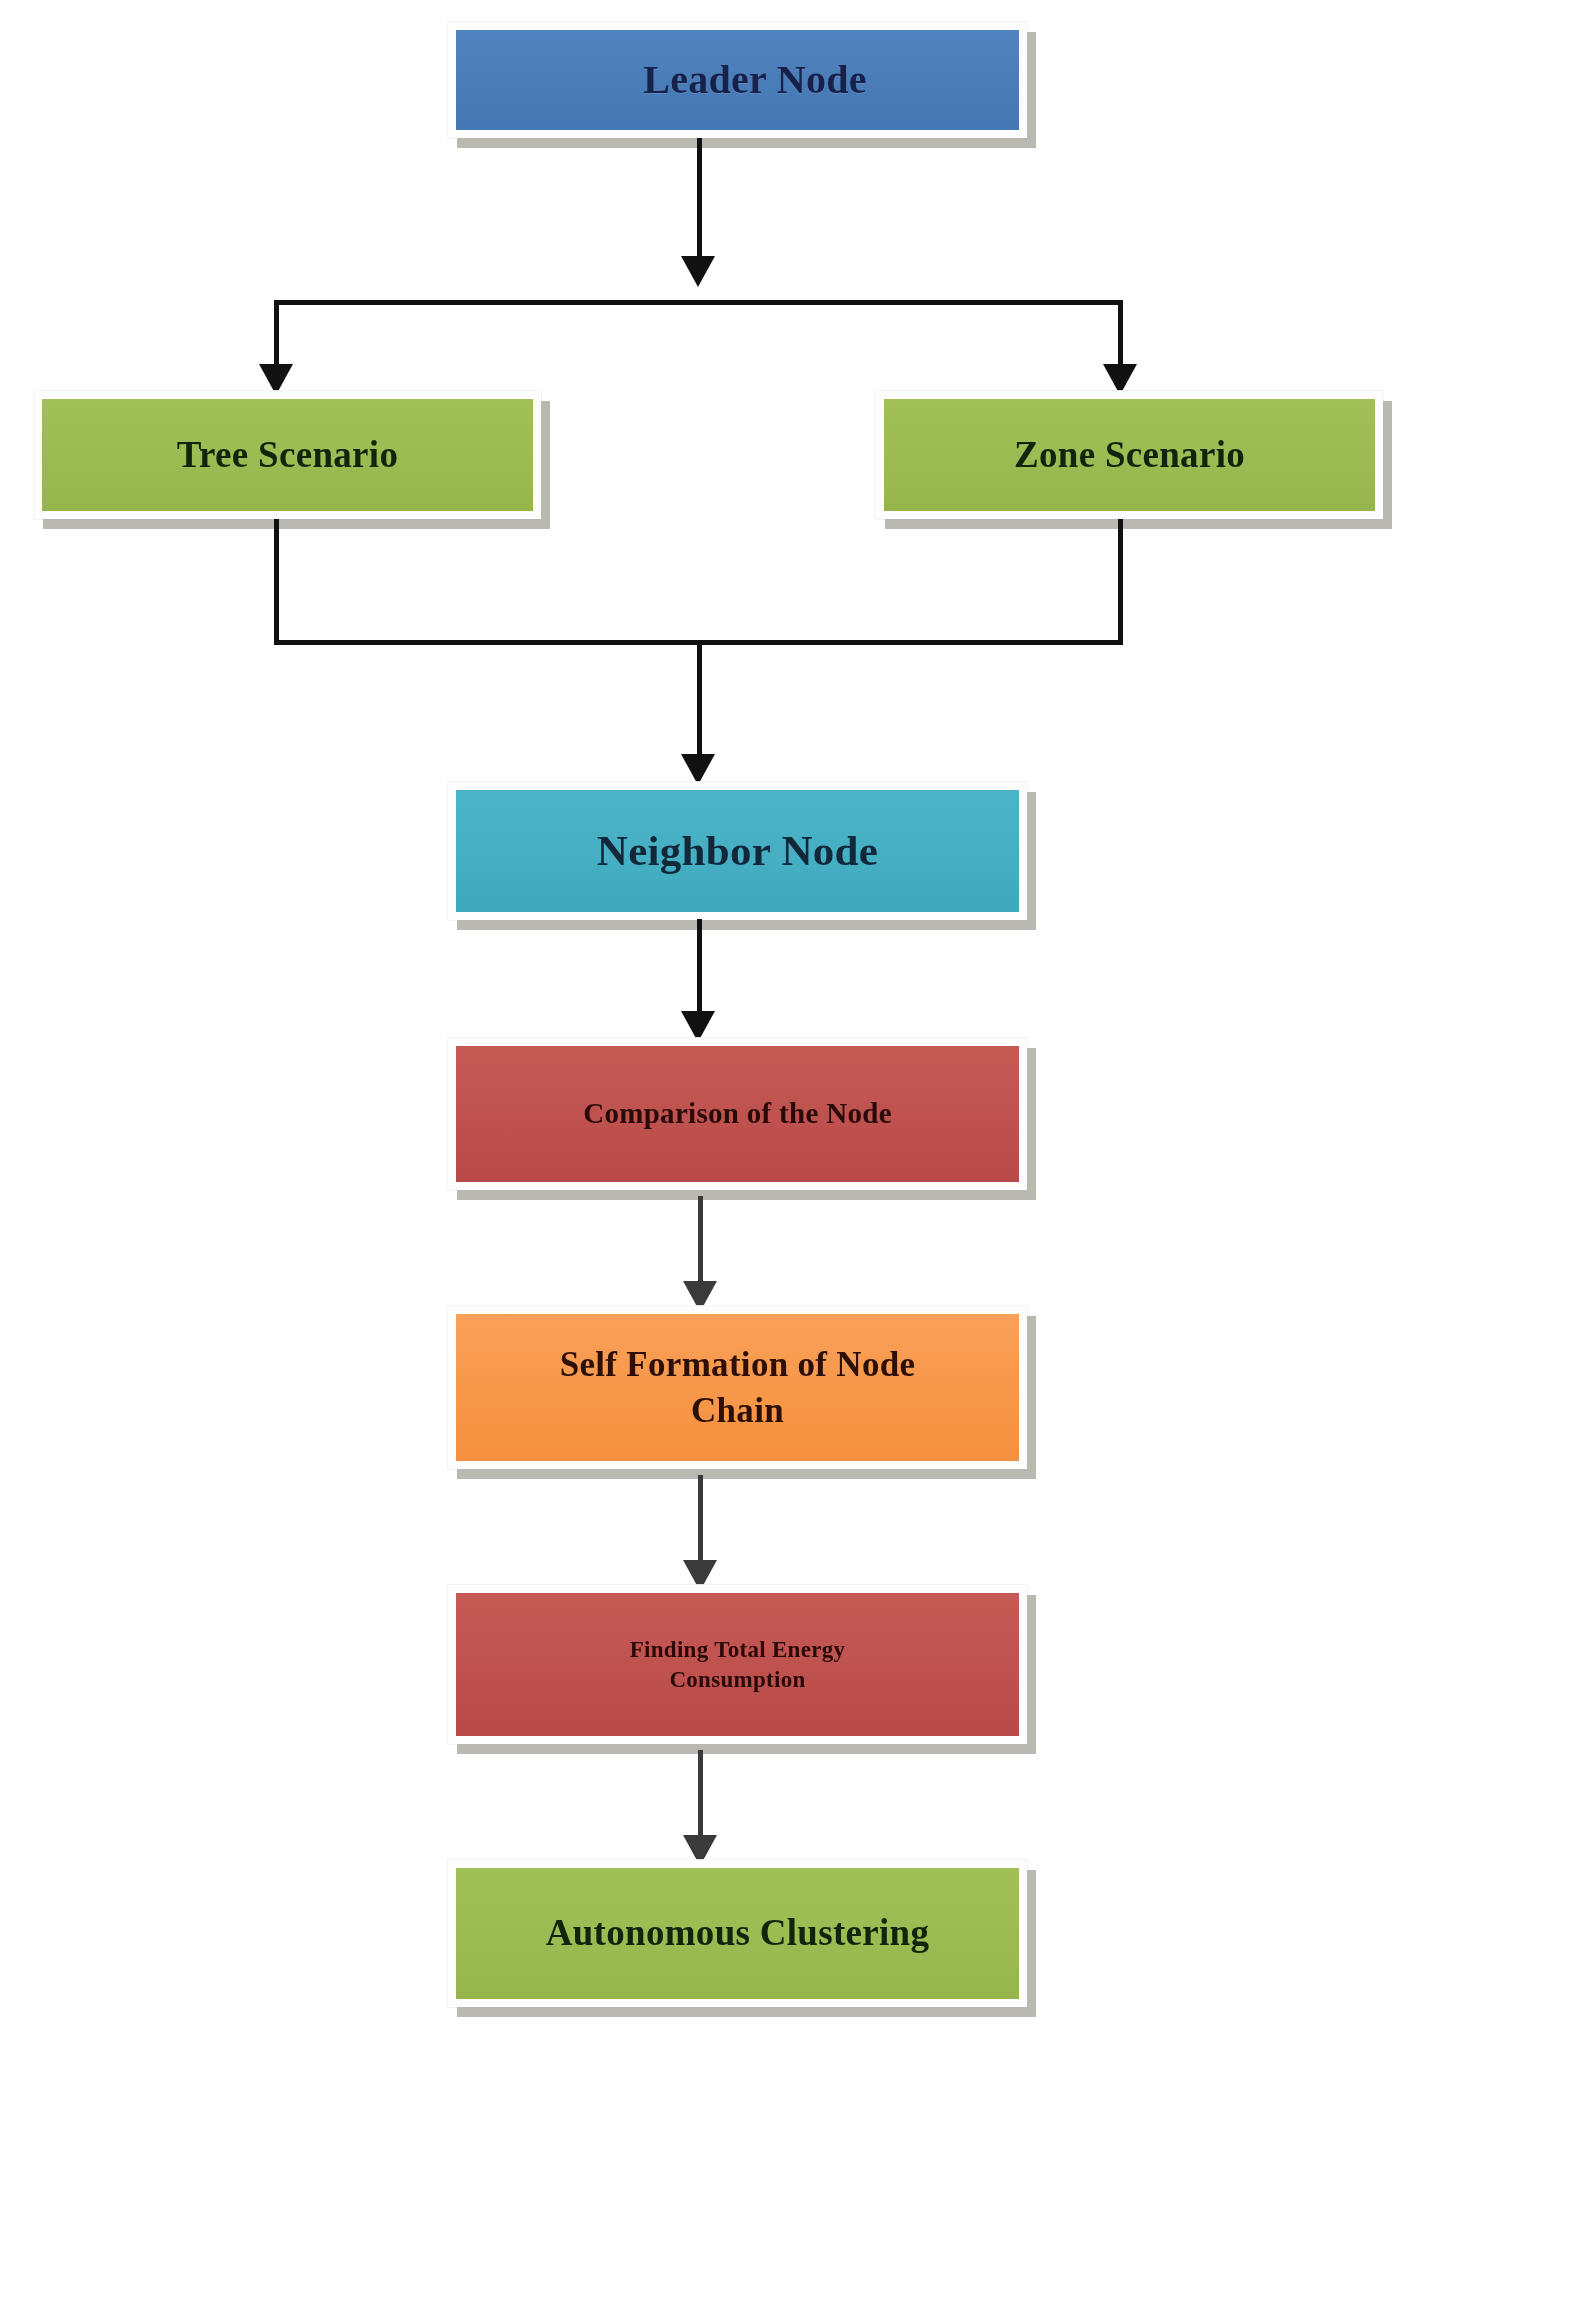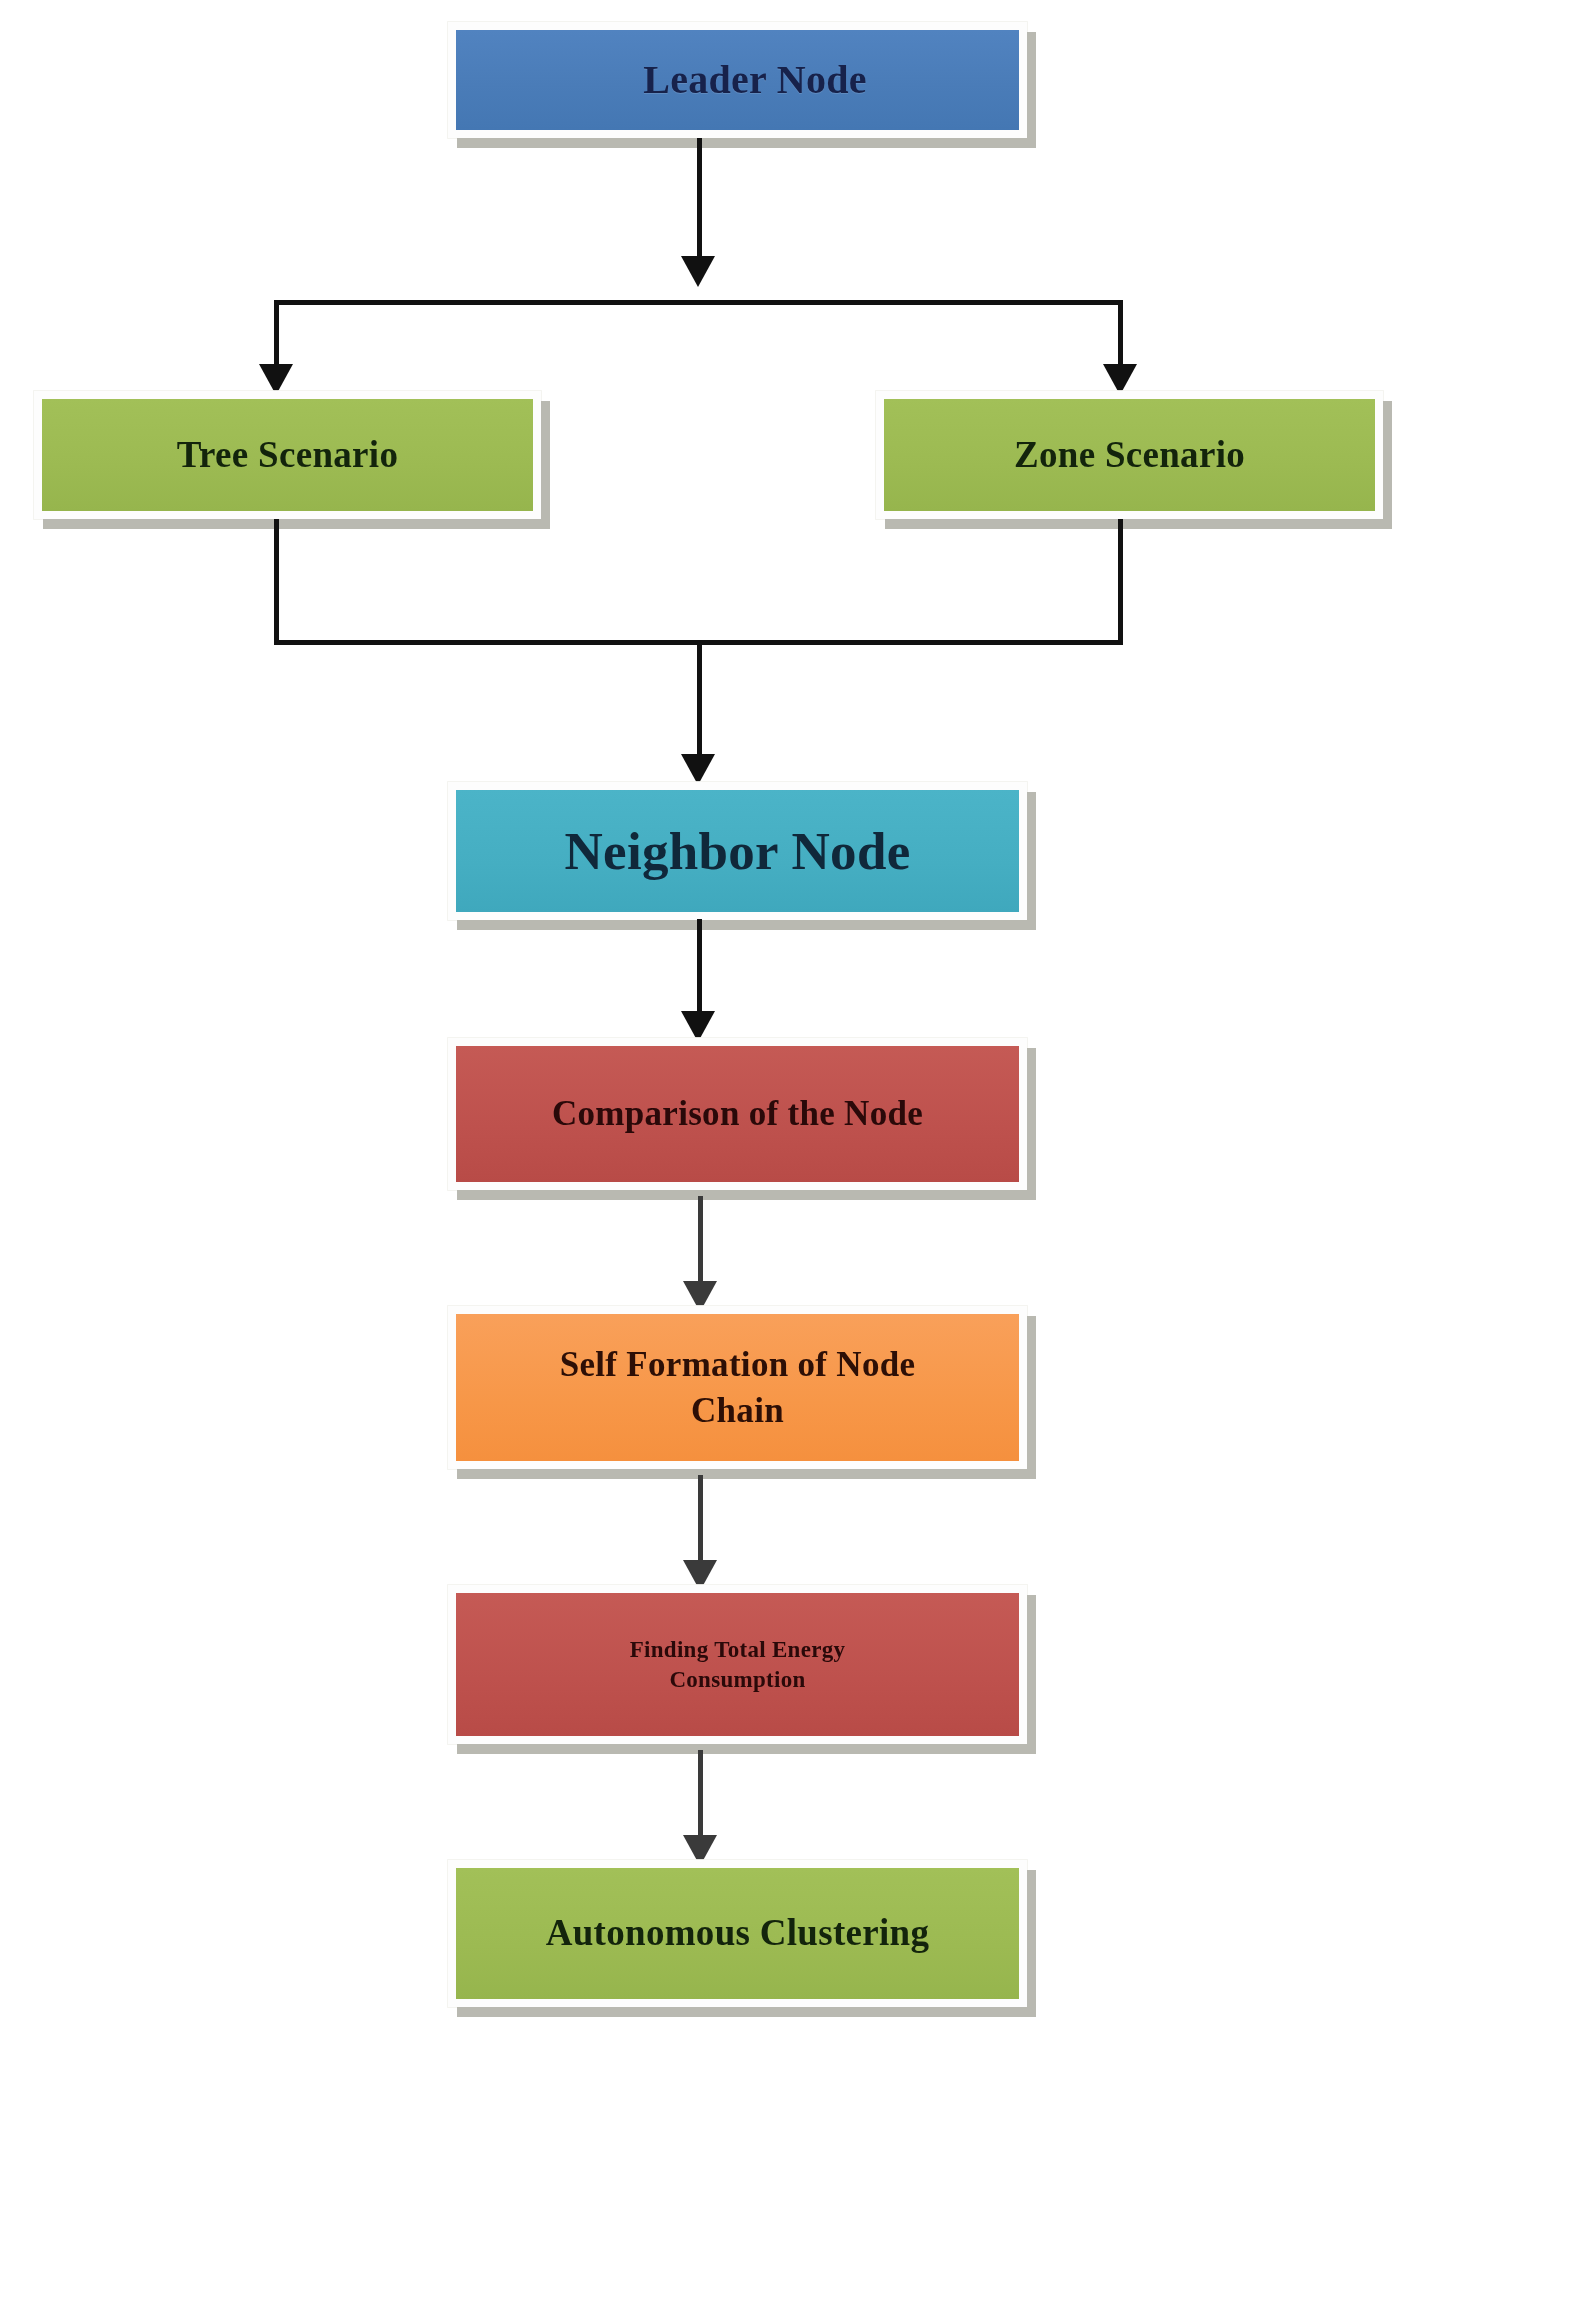--- a/index.html
+++ b/index.html
@@ -105,28 +105,28 @@
   </div>
 
   <div class="vline" style="left:274px; top:519px; height:126px;"></div>
   <div class="vline" style="left:1118px; top:519px; height:126px;"></div>
   <div class="hline" style="left:274px; top:640px; width:849px;"></div>
 
   <div class="vline" style="left:697px; top:640px; height:120px;"></div>
   <div class="arrowhead" style="left:681px; top:754px;"></div>
 
   <div class="node teal" style="left:448px; top:782px; width:579px; height:138px;">
-    <span class="label" style="font-size:53px;">Neighbor Node</span>
+    <span class="label" style="font-size:43px;">Neighbor Node</span>
   </div>
 
   <div class="vline" style="left:697px; top:919px; height:98px;"></div>
   <div class="arrowhead" style="left:681px; top:1011px;"></div>
 
   <div class="node red" style="left:448px; top:1038px; width:579px; height:152px;">
-    <span class="label" style="font-size:35px;">
+    <span class="label" style="font-size:29px;">
       <span>Comparison of the Node</span><br>
     </span>
   </div>
 
   <div class="vline thin" style="left:698px; top:1196px; height:90px;"></div>
   <div class="arrowhead thin" style="left:683px; top:1281px;"></div>
 
   <div class="node orange" style="left:448px; top:1306px; width:579px; height:163px;">
     <span class="label" style="font-size:35px;">
       <span>Self Formation of Node</span><br>

